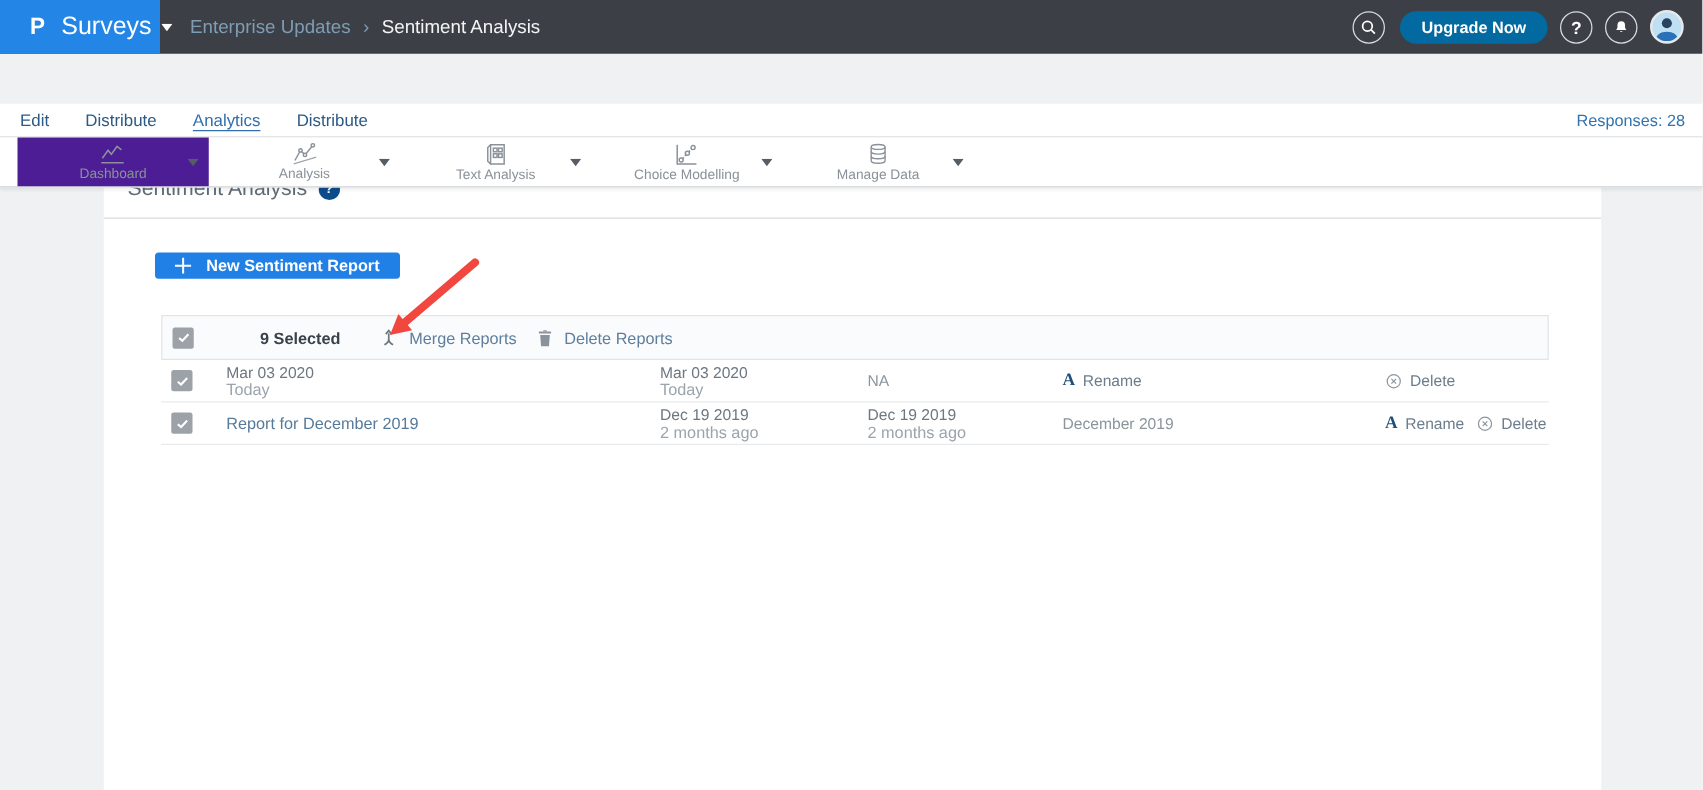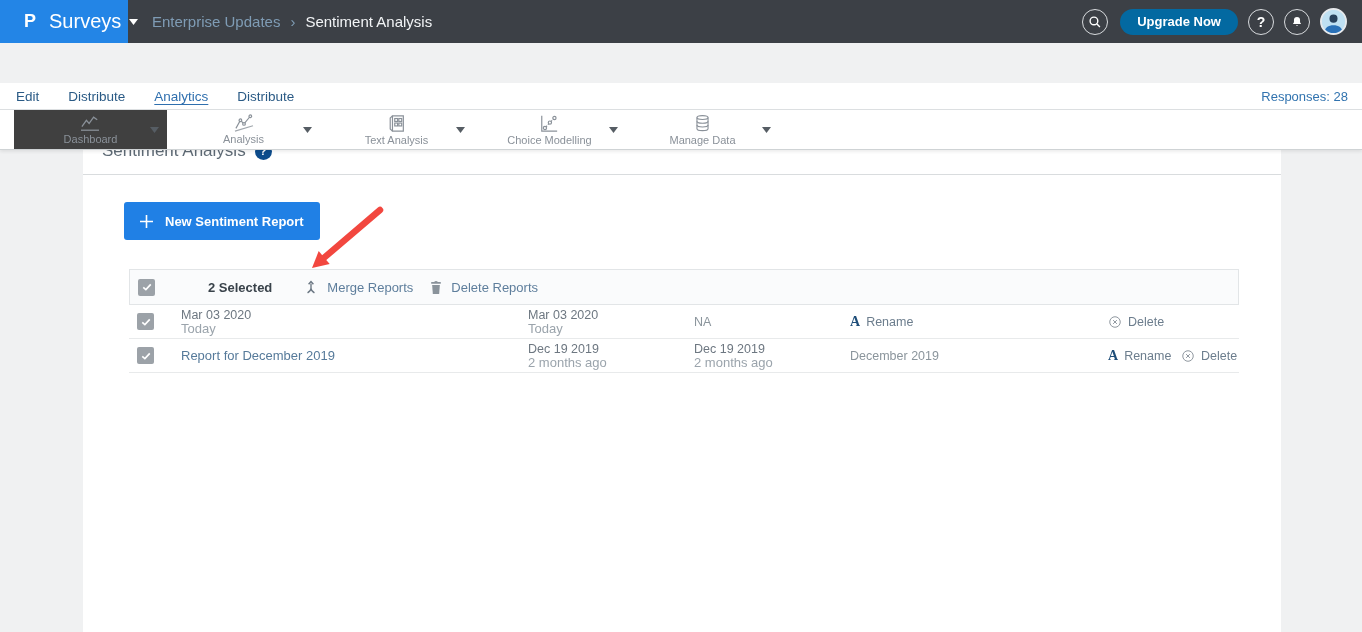--- a/index.html
+++ b/index.html
@@ -37,37 +37,37 @@
     padding:2px 0; }
   .tab.active { color:#2f6fae; text-decoration:underline; text-underline-offset:3px; }
   .responses { margin-left:auto; padding-right:14px; font-size:13px; color:#3173af; }
 
   
   .toolbar { height:40px; background:#fff; display:flex; align-items:stretch;
     padding-left:14px; border-bottom:1px solid #cfd3d5;
     box-shadow:0 2px 3px rgba(0,0,0,0.07); position:relative; z-index:2; }
   .tool-item { width:153px; display:flex; align-items:center; justify-content:center;
     position:relative; cursor:pointer; }
-  .tool-item.active { background:#404040;text-align:right; }
+  .tool-item.active { background:#4c1d95;text-align:right; }
   .tool-center { display:flex; flex-direction:column; align-items:center; }
   .tool-label { font-size:11px; color:#8a9199; margin-top:1px; white-space:nowrap; }
   .tool-caret { position:absolute; right:8px; top:50%; transform:translateY(-50%);
     display:flex; cursor:pointer; }
 
   
   .card { position:absolute; left:83px; top:128px; width:1198px; bottom:0;
     background:#fff; }
   .card-title-bar { height:47px; border-bottom:1px solid #d9dcde; display:flex;
     align-items:center; padding-left:19px; }
   .card-title { font-size:17px; color:#5f6b76; }
   .title-help { width:17px; height:17px; border-radius:50%; background:#0d4c8c;
     color:#fff; font-size:11px; font-weight:bold; display:flex; align-items:center;
     justify-content:center; margin-left:9px; cursor:pointer; }
 
-  .new-report-btn { margin:27px 0 0 41px; height:38px; background:#2080e5;
+  .new-report-btn { margin:27px 0 0 41px; height:21px; background:#2080e5;
     border:none; border-radius:3px; color:#fff; font-size:13px; font-weight:bold;
     display:flex; align-items:center; padding:0 16px; cursor:pointer;
     font-family:"Liberation Sans",sans-serif; }
   .new-report-btn .plus { margin-right:12px; display:flex; }
 
   .arrow-annot { position:absolute; left:212px; top:72px; width:100px; height:78px;
     pointer-events:none; }
 
   
   .report-list { margin:29px 0 0 46px; width:1110px; }
@@ -277,21 +277,21 @@
     </svg>
 
     <div class="report-list">
 
       <div class="sel-bar">
         <div class="checkbox">
           <svg width="12" height="12" viewBox="0 0 16 16" fill="none" stroke="#ffffff" stroke-width="2.2">
             <polyline points="3 8.5 6.5 11.5 13 4.5"></polyline>
           </svg>
         </div>
-        <span class="sel-count">2 Selected</span>
+        <span class="sel-count">9 Selected</span>
         <div class="sel-action merge-action">
           <span style="display:flex">
             <svg width="16" height="17" viewBox="0 0 20 21" fill="none" stroke="#6a7682" stroke-width="1.7">
               <path d="M10 5.5v6c0 3-2 4.3-4.3 5.7M10 11.5c0 3 2 4.3 4.3 5.7"></path>
               <path d="M7 6.5 10 3l3 3.5"></path>
             </svg>
           </span>
           <span class="lbl">Merge Reports</span>
         </div>
         <div class="sel-action delete-action">

